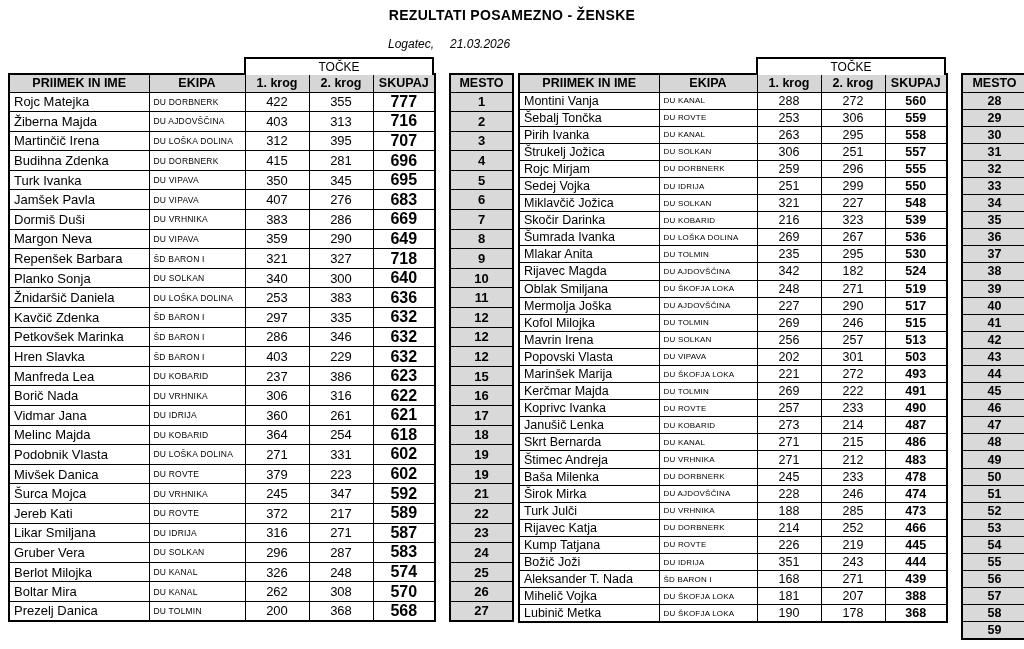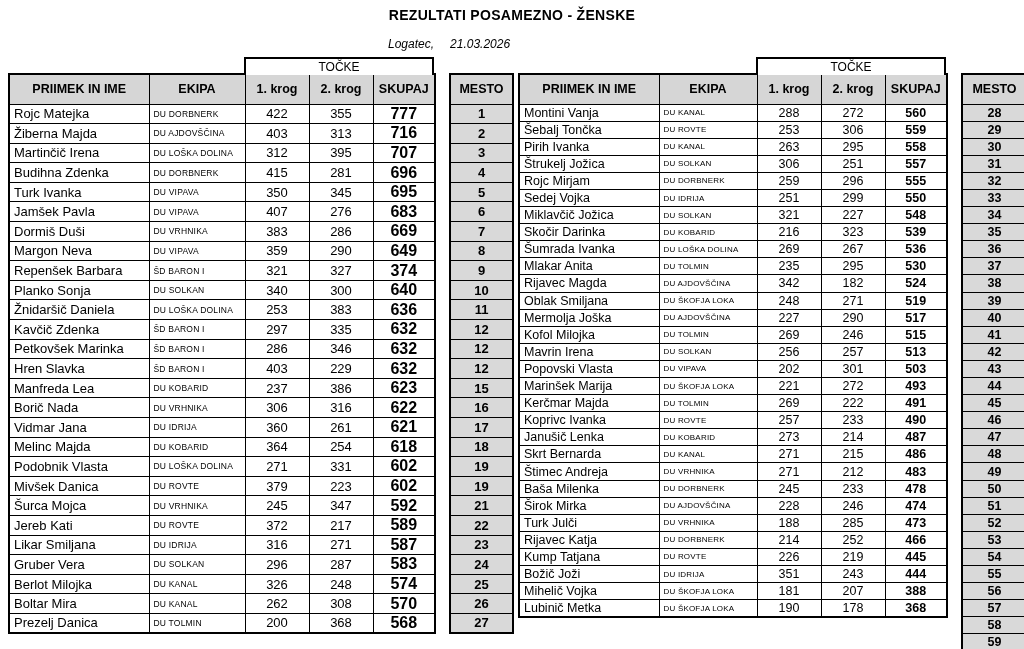--- a/index.html
+++ b/index.html
@@ -32,21 +32,21 @@
 
   .panel-body { display:flex; align-items:flex-start; padding-top:16px; }
 
   table { border-collapse:collapse; table-layout:fixed; background:#fff; }
   .main-table, .mesto-table { border:2px solid #000; }
   th, td {
     border:1px solid #000; box-sizing:border-box; padding:0;
     overflow:hidden; white-space:nowrap;
   }
   thead th {
-    background:#d6d6d6; font-weight:bold; font-size:12.5px; height:30px;
+    background:#d6d6d6; font-weight:bold; font-size:12.5px; height:18px;
     text-align:center;
   }
   .panel-left  .main-table { width:426px; }
   .panel-right .main-table { width:428px; }
   .panel-left  col.c-name { width:140px; } .panel-right col.c-name { width:140px; }
   .panel-left  col.c-team { width:96px;  } .panel-right col.c-team { width:98px;  }
   col.c-r1 { width:64px; } col.c-r2 { width:64px; } col.c-tot { width:62px; }
 
   .panel-left  tbody td { height:19.6px; }
   .panel-right tbody td { height:17.1px; }
@@ -150,21 +150,21 @@
             <td class="team">DU VIPAVA</td>
             <td class="num">359</td>
             <td class="num">290</td>
             <td class="total">649</td>
           </tr>
           <tr>
             <td class="name">Repenšek Barbara</td>
             <td class="team">ŠD BARON I</td>
             <td class="num">321</td>
             <td class="num">327</td>
-            <td class="total">374</td>
+            <td class="total">718</td>
           </tr>
           <tr>
             <td class="name">Planko Sonja</td>
             <td class="team">DU SOLKAN</td>
             <td class="num">340</td>
             <td class="num">300</td>
             <td class="total">640</td>
           </tr>
           <tr>
             <td class="name">Žnidaršič Daniela</td>
@@ -591,20 +591,27 @@
             <td class="total">445</td>
           </tr>
           <tr>
             <td class="name">Božič Joži</td>
             <td class="team">DU IDRIJA</td>
             <td class="num">351</td>
             <td class="num">243</td>
             <td class="total">444</td>
           </tr>
           <tr>
+            <td class="name">Aleksander T. Nada</td>
+            <td class="team">ŠD BARON I</td>
+            <td class="num">168</td>
+            <td class="num">271</td>
+            <td class="total">439</td>
+          </tr>
+          <tr>
             <td class="name">Mihelič Vojka</td>
             <td class="team">DU ŠKOFJA LOKA</td>
             <td class="num">181</td>
             <td class="num">207</td>
             <td class="total">388</td>
           </tr>
           <tr>
             <td class="name">Lubinič Metka</td>
             <td class="team">DU ŠKOFJA LOKA</td>
             <td class="num">190</td>

